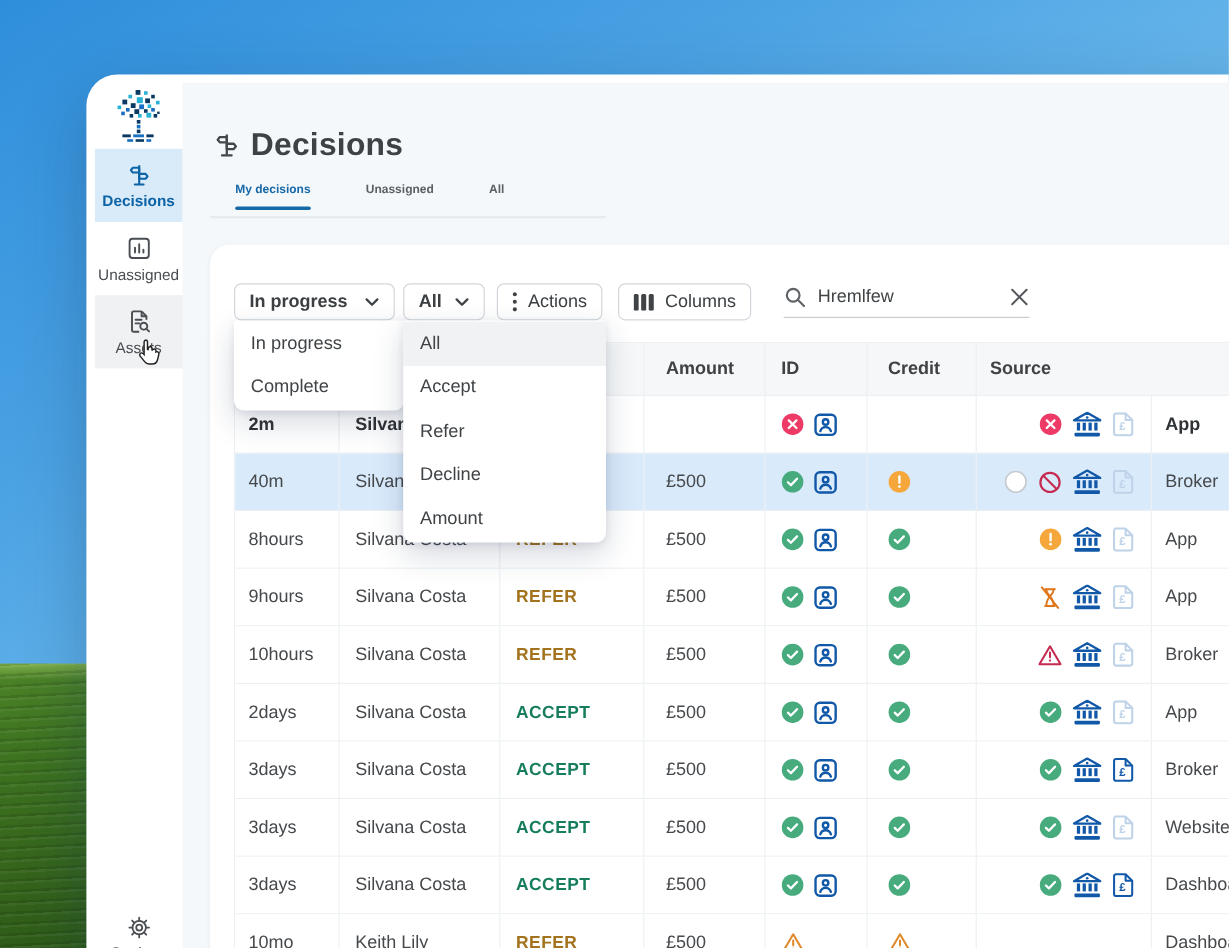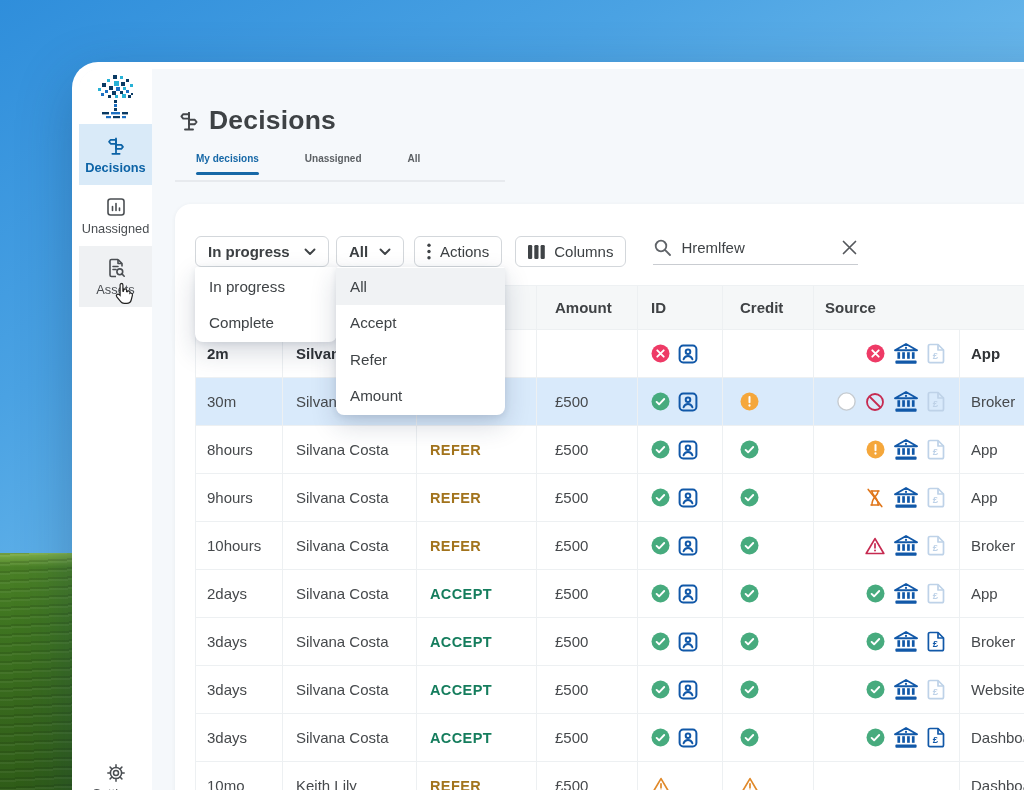--- a/index.html
+++ b/index.html
@@ -302,21 +302,21 @@
                   <svg width="18" height="21" viewBox="0 0 18 21" fill="none" stroke="#bed2e8" stroke-width="1.7" stroke-linejoin="round">
                     <path d="M3 1.5h8l5.5 5.5V18a1.7 1.7 0 0 1-1.7 1.7H3A1.6 1.6 0 0 1 1.4 18V3.1A1.6 1.6 0 0 1 3 1.5Z"></path>
                     <path d="M11 1.5V7h5.5"></path>
                     <text x="5.8" y="15.5" font-size="9.5" font-weight="700" fill="#bed2e8" stroke="none" font-family="Liberation Sans, sans-serif">£</text>
                   </svg>
                 </span>
               </div>
               <div class="tcell c7">App</div>
             </div>
             <div class="trow hl">
-              <div class="tcell c0">30m</div>
+              <div class="tcell c0">40m</div>
               <div class="tcell c1">Silvana Costa</div>
               <div class="tcell c2">
                 <span class="status-txt" style="color:#a2731c"></span>
               </div>
               <div class="tcell c3">£500</div>
               <div class="tcell c4">
                 <span class="icn">
                   <svg width="19" height="19" viewBox="0 0 19 19">
                     <circle cx="9.5" cy="9.5" r="9" fill="#47ab7e"></circle>
                     <path d="M5.6 9.9l2.5 2.4 5.1-5.3" stroke="#fff" stroke-width="1.9" fill="none" stroke-linecap="round" stroke-linejoin="round"></path>
@@ -829,20 +829,21 @@
       </div>
 
       <div class="menu" id="status-menu">
           <div class="menu-item">In progress</div>
           <div class="menu-item">Complete</div>
         </div>
       <div class="menu" id="decision-menu">
           <div class="menu-item highlighted">All</div>
           <div class="menu-item">Accept</div>
           <div class="menu-item">Refer</div>
+          <div class="menu-item">Decline</div>
           <div class="menu-item">Amount</div>
         </div>
     </div>
 
   </div>
 </div>
 
 <div class="cursor">
   <svg width="21" height="23" viewBox="0 0 21 23">
     <path d="M8.3 1.4c.9 0 1.6.7 1.6 1.6v6.2l.5.1.3-1.2c.2-.8 1-1.3 1.8-1.1.7.2 1.2.9 1.2 1.6l-.1 1 .5.1c.3-.7 1-1 1.7-.9.8.2 1.3.9 1.2 1.7l-.1.8c.5-.3 1.1-.4 1.6-.1.8.4 1.1 1.3.9 2.1l-1.2 4.7c-.5 2-2.3 3.3-4.4 3.3h-2.6c-1.4 0-2.7-.6-3.5-1.7l-3.9-4.8c-.6-.7-.5-1.7.1-2.3.6-.6 1.7-.6 2.3 0l.9.9V3c0-.9.7-1.6 1.6-1.6z" fill="#fff" stroke="#222" stroke-width="1.2"></path>

